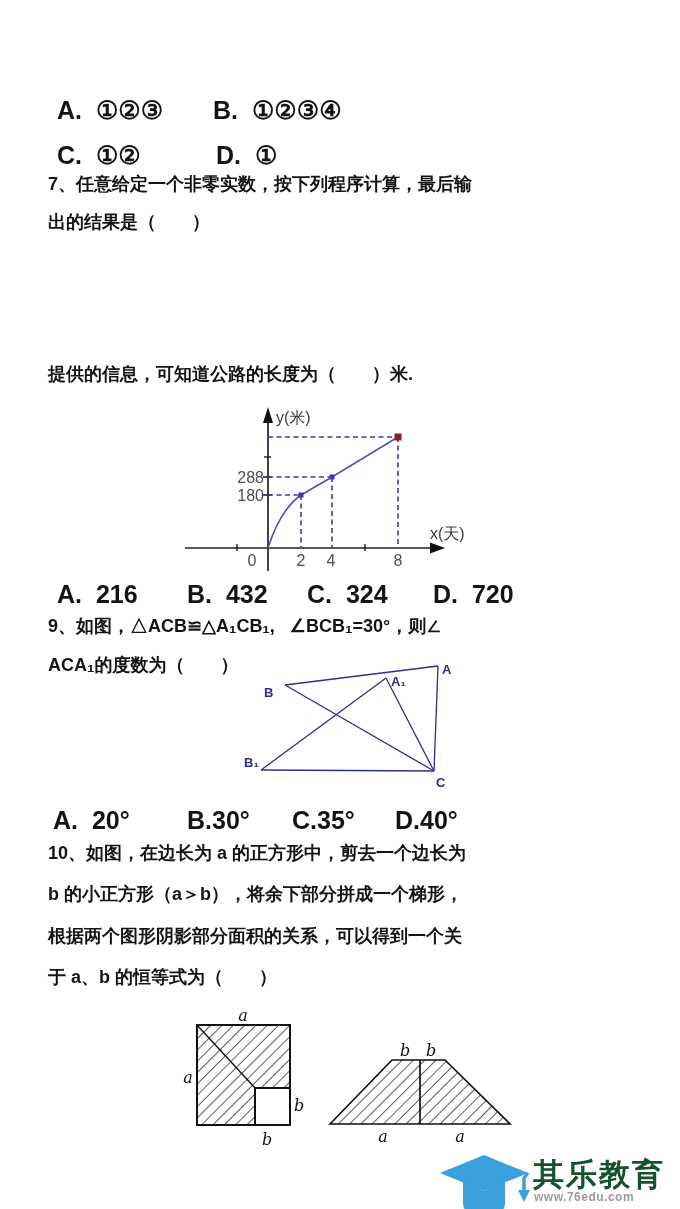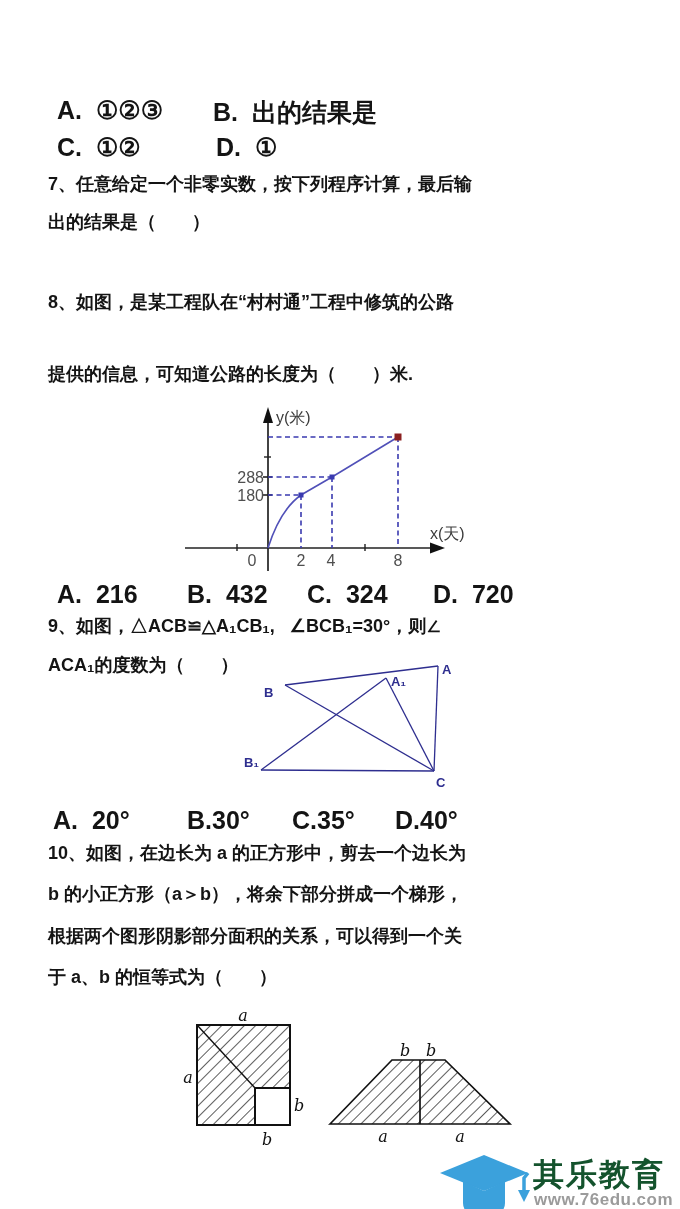--- a/index.html
+++ b/index.html
@@ -13,40 +13,39 @@
   .opt-row { position:absolute; left:0; top:0; width:680px; height:32px; }
   .opt { position:absolute; top:0; font-size:25px; white-space:pre; }
   .fig { position:absolute; }
   svg text { font-family:"Liberation Sans", sans-serif; }
   .axis-label { font-size:16px; fill:#3c3c3c; font-weight:400; }
   .tick-label { font-size:16px; fill:#4f4f4f; font-weight:400; }
   .tri-label { font-size:13px; fill:#2e2e8f; font-weight:700; }
   .math-label { font-family:"DejaVu Serif", serif; font-style:italic; font-size:16px; fill:#111; font-weight:400; }
   .logo { position:absolute; left:438px; top:1133px; width:242px; height:76px; }
   .brand { position:absolute; left:95px; top:6px; font-size:31px; letter-spacing:2px; color:#14532d; white-space:pre; }
-  .url { position:absolute; left:96px; top:42px; font-size:17px; letter-spacing:0.5px; color:#9B9B9B; white-space:pre; }
+  .url { position:absolute; left:96px; top:42px; font-size:12px; letter-spacing:0.5px; color:#9B9B9B; white-space:pre; }
 </style>
 </head>
 <body>
 
 <div class="page">
 
   <div class="opt-row" style="top:81px">
     <span class="opt" style="left:57px">A.  ①②③</span>
-    <span class="opt" style="left:213px">B.  出的结果是</span>
+    <span class="opt" style="left:213px">B.  ①②③④</span>
   </div>
-  <div class="opt-row" style="top:118px">
+  <div class="opt-row" style="top:126px">
     <span class="opt" style="left:57px">C.  ①②</span>
     <span class="opt" style="left:216px">D.  ①</span>
   </div>
 
   <div class="line" style="top:159px">7、任意给定一个非零实数，按下列程序计算，最后输</div>
   <div class="line" style="top:197px">出的结果是（　　）</div>
 
-  <div class="line" style="top:277px">8、如图，是某工程队在“村村通”工程中修筑的公路</div>
   <div class="line" style="top:349px">提供的信息，可知道公路的长度为（　　）米.</div>
 
   <svg class="fig" style="left:178px; top:388px" width="312" height="174" viewBox="0 0 312 174">
 
     <line x1="7" y1="145" x2="254" y2="145" stroke="#222" stroke-width="1.7"></line>
     <line x1="90" y1="14" x2="90" y2="168" stroke="#222" stroke-width="1.7"></line>
     <polygon points="90,4 85,20 95,20" fill="#111"></polygon>
     <polygon points="267,145 252,139.5 252,150.5" fill="#111"></polygon>
 
     <line x1="85" y1="92" x2="94" y2="92" stroke="#222" stroke-width="1.6"></line>

